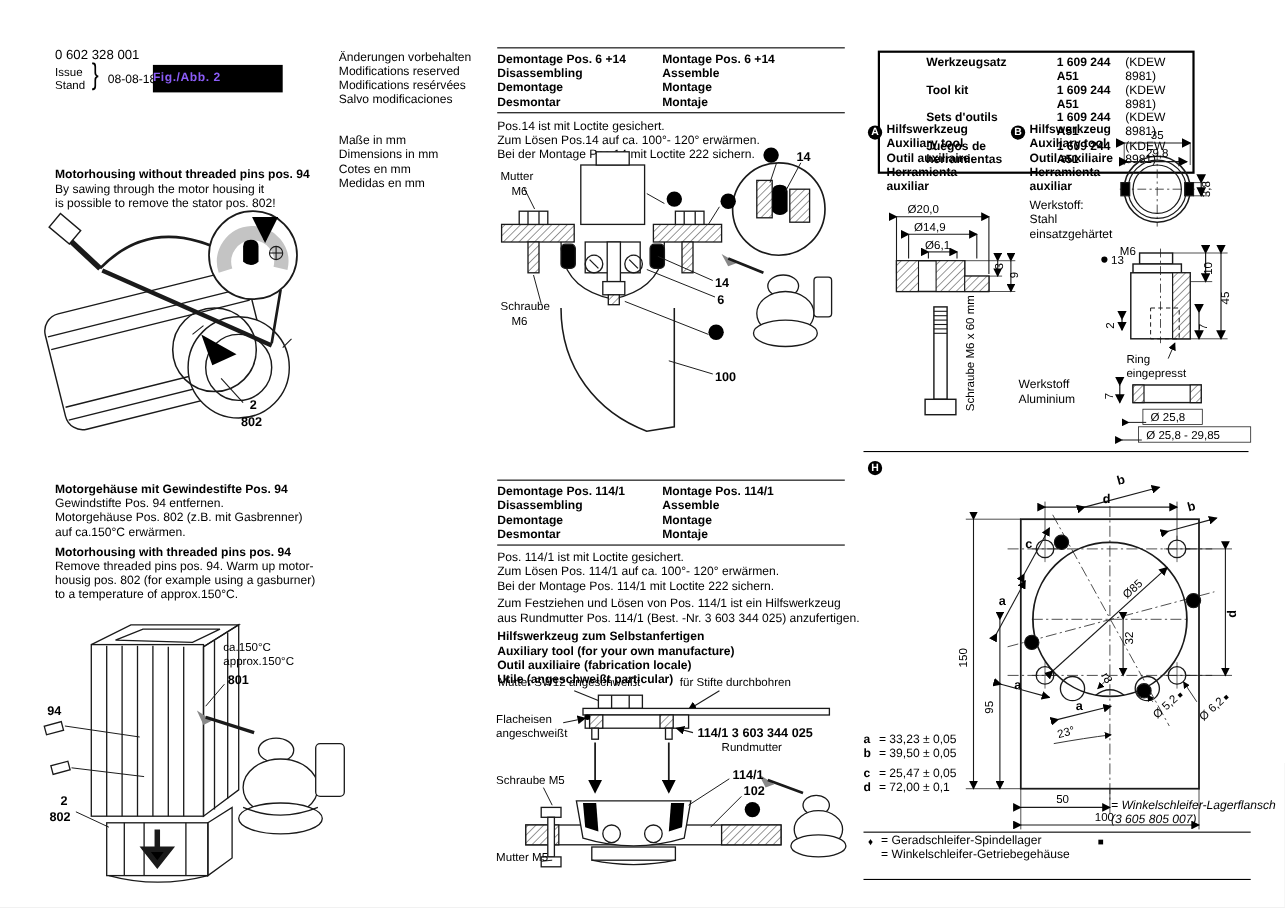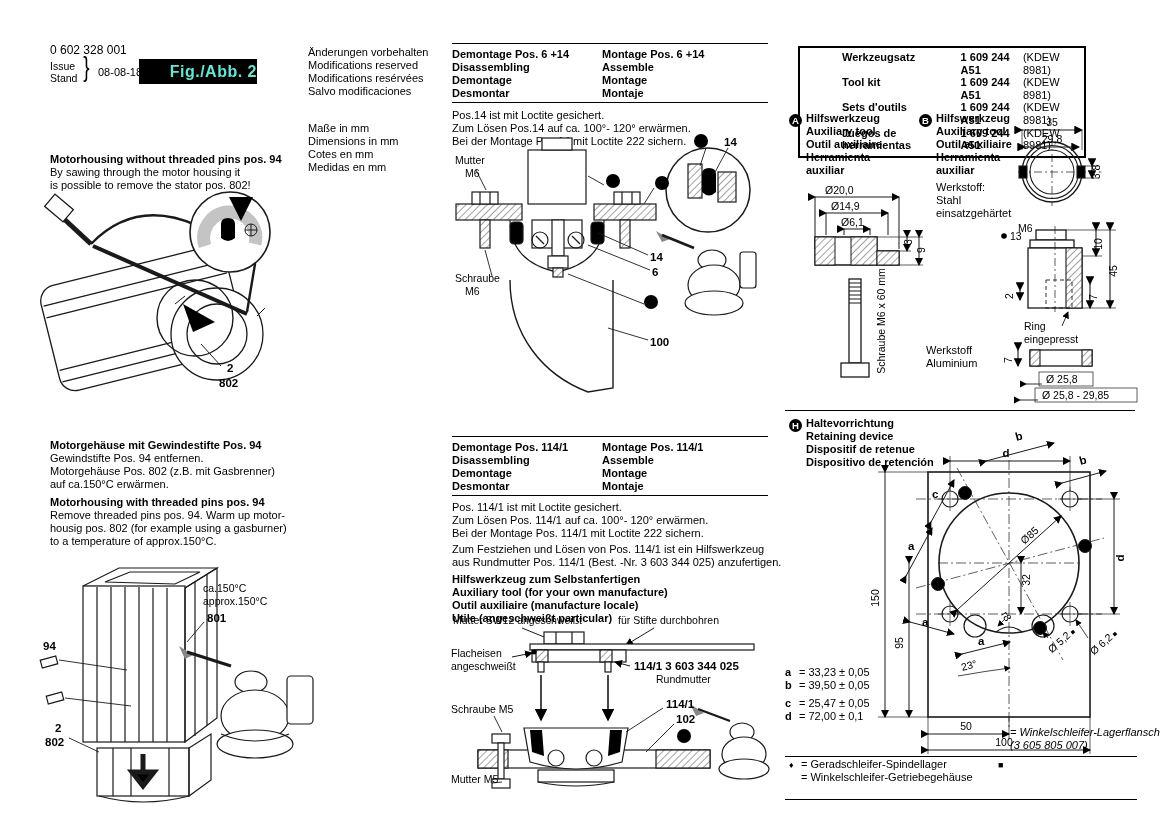--- a/index.html
+++ b/index.html
@@ -6,22 +6,22 @@
   .page{position:relative;width:1168px;height:825px;background:#ffffff;
         font-family:"Liberation Sans",sans-serif;color:#000;overflow:hidden;}
   .t{position:absolute;white-space:nowrap;font-size:11px;line-height:13px;}
   .t div{height:13px;}
   .b{font-weight:bold;}
   .fs12{font-size:12px;}
   .fs10{font-size:10.5px;line-height:12px;}
   .rule{position:absolute;height:1px;background:#000;}
   .badge{position:absolute;width:13px;height:13px;border-radius:50%;background:#000;color:#fff;
          font-size:9.5px;font-weight:bold;text-align:center;line-height:13.5px;}
-  .figbox{position:absolute;background:#000;color:#5eead4;font-weight:bold;font-size:16px;
-          text-align:right;line-height:25px;letter-spacing:.5px;}
+  .figbox{position:absolute;background:#000;color:#8b5cf6;font-weight:bold;font-size:11px;
+          text-align:left;line-height:25px;letter-spacing:.5px;}
   .brace{position:absolute;font-size:27px;font-weight:300;transform:scaleX(.7);}
   .toolkit{position:absolute;border:2px solid #000;padding:3px 6px 4px 6px;font-size:11px;line-height:12.6px;}
   .toolkit .row{display:flex;}
   .toolkit .lbl{width:146px;font-weight:bold;margin-left:36px;}
   .toolkit .code{font-weight:bold;}
   .toolkit .suf{margin-left:4px;}
   .dimlist{position:absolute;font-size:11px;line-height:13px;}
   .dimlist .row{display:flex;}
   .dimlist .k{font-weight:bold;width:14px;}
   .gap{height:5px;}
@@ -267,21 +267,21 @@
     <div>Zum Lösen Pos. 114/1 auf ca. 100°- 120° erwärmen.</div>
     <div>Bei der Montage Pos. 114/1 mit Loctite 222 sichern.</div>
   </div>
   <div class="t" style="left:452px;top:543px;">
     <div>Zum Festziehen und Lösen von Pos. 114/1 ist ein Hilfswerkzeug</div>
     <div>aus Rundmutter Pos. 114/1 (Best. -Nr. 3 603 344 025) anzufertigen.</div>
   </div>
   <div class="t b" style="left:452px;top:573px;">
     <div>Hilfswerkzeug zum Selbstanfertigen</div>
     <div>Auxiliary tool (for your own manufacture)</div>
-    <div>Outil auxiliaire (manufacture locale)</div>
+    <div>Outil auxiliaire (fabrication locale)</div>
     <div>Utile (angeschweißt particular)</div>
   </div>
 
   <svg style="left:448px;top:612px;" width="322" height="194" viewBox="0 0 322 194">
     <defs>
       <marker id="ahM2" markerWidth="8" markerHeight="8" refX="7" refY="4" orient="auto">
           <path d="M0,0 L8,4 L0,8 z" fill="#000"></path>
         </marker>
       <pattern id="htM2" patternUnits="userSpaceOnUse" width="5" height="5" patternTransform="rotate(45)">
         <rect width="5" height="5" fill="#fff"></rect>
@@ -499,26 +499,20 @@
     <text transform="rotate(-90 107 181)" x="107" y="181" text-anchor="middle">7</text>
     <text x="34" y="214">Ring</text>
     <text x="34" y="227">eingepresst</text>
     <text transform="rotate(-90 22 244)" x="22" y="244" text-anchor="middle">7</text>
     <text x="56" y="267">Ø 25,8</text>
     <text x="52" y="283">Ø 25,8 - 29,85</text>
   </svg>
 
   <div class="rule" style="left:785px;top:410px;width:350px;"></div>
   <div class="badge" style="left:789px;top:419px;">H</div>
-  <div class="t b" style="left:806px;top:417px;">
-    <div>Haltevorrichtung</div>
-    <div>Retaining device</div>
-    <div>Dispositif de retenue</div>
-    <div>Dispositivo de retención</div>
-  </div>
 
   <svg style="left:858px;top:428px;" width="308" height="332" viewBox="0 0 308 332">
     <defs>
         <marker id="ahH" markerWidth="8" markerHeight="8" refX="7" refY="4" orient="auto">
           <path d="M0,0 L8,4 L0,8 z" fill="#000"></path>
         </marker>
       </defs>
     <g stroke="#1a1a1a" fill="none" stroke-width="1">
       <rect x="70" y="44" width="162" height="245" stroke-width="1.6"></rect>
       <line x1="151" y1="32" x2="151" y2="300" stroke-dasharray="10 3 2 3" stroke-width=".7"></line>

